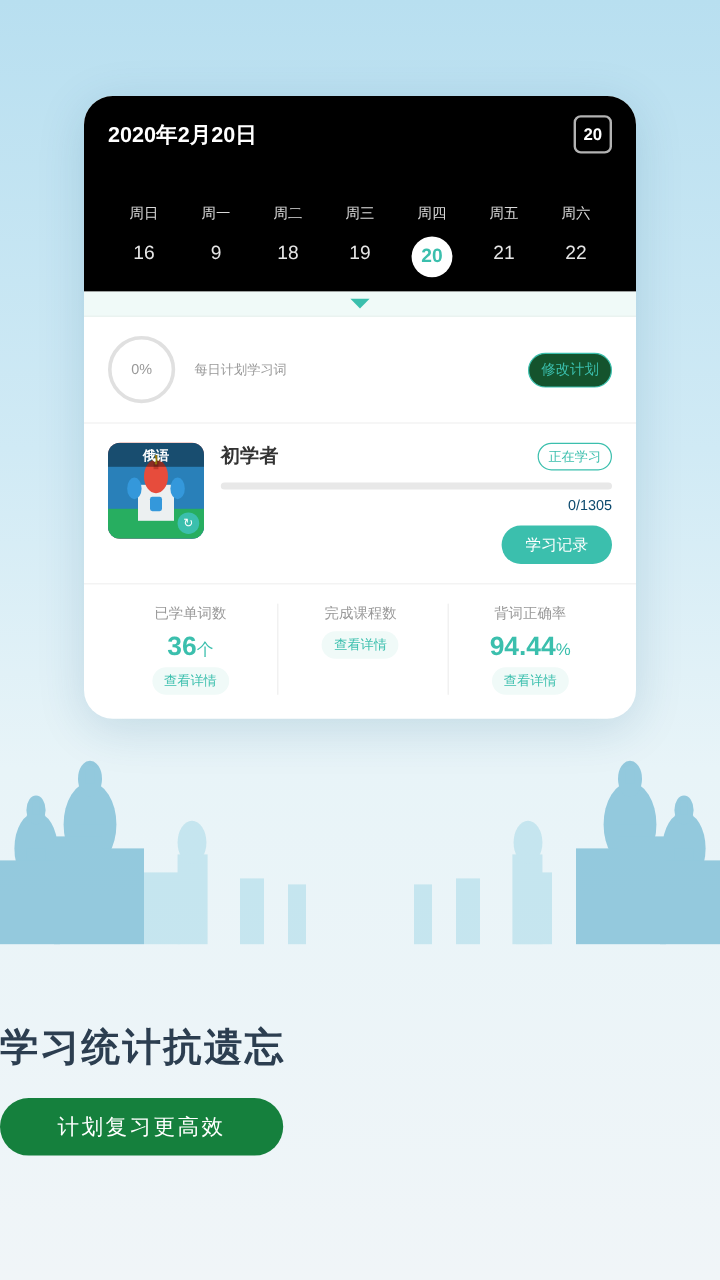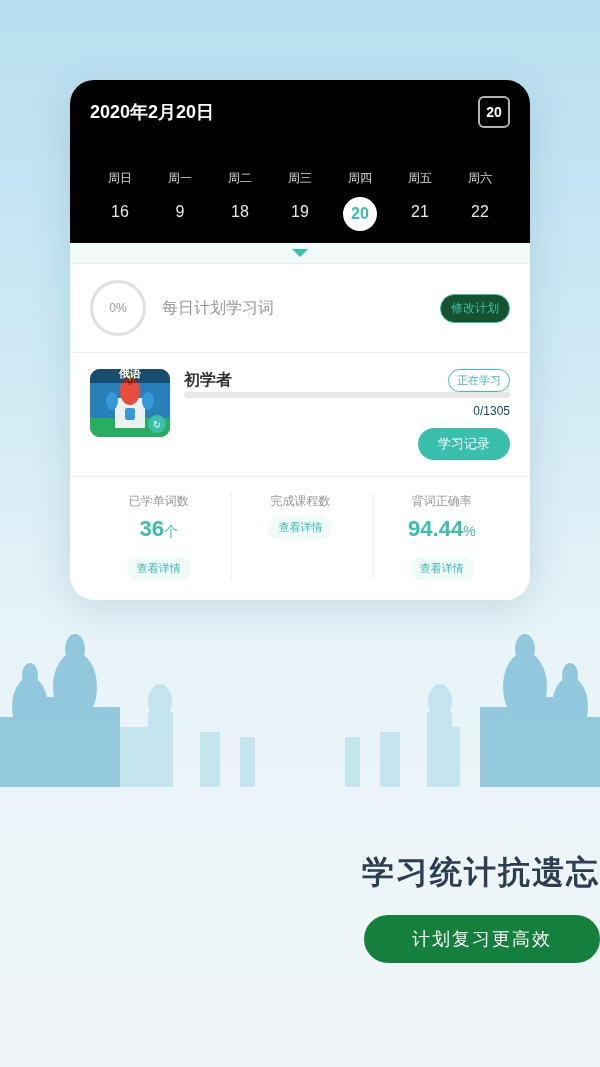--- a/index.html
+++ b/index.html
@@ -159,21 +159,21 @@
       color: #333;
       margin-bottom: 4px;
     }
 
     .daily-title span.highlight {
       color: #3bbfad;
       font-weight: 700;
     }
 
     .daily-subtitle {
-      font-size: 16px;
+      font-size: 11px;
       color: #999;
     }
 
     .modify-btn {
       background: #14532d;
       border: 1.5px solid #3bbfad;
       border-radius: 16px;
       color: #3bbfad;
       font-size: 12px;
       padding: 5px 10px;
@@ -188,21 +188,21 @@
     }
 
     .course-card {
       display: flex;
       gap: 14px;
       align-items: flex-start;
     }
 
     .course-thumb {
       width: 80px;
-      height: 68px;
+      height: 80px;
       border-radius: 10px;
       background: linear-gradient(135deg, #c8392b 0%, #e74c3c 50%, #3a6186 100%);
       flex-shrink: 0;
       position: relative;
       overflow: hidden;
       display: flex;
       align-items: center;
     }
 
     .course-thumb-icon {
@@ -221,21 +221,21 @@
     }
 
     .course-info {
       flex: 1;
     }
 
     .course-title-row {
       display: flex;
       justify-content: space-between;
       align-items: center;
-      margin-bottom: 0;
+      margin-bottom: 10px;
     }
 
     .course-name {
       font-size: 16px;
       font-weight: 600;
       color: #333;
     }
 
     .studying-badge {
       background: #fff;
@@ -293,21 +293,21 @@
     .stat-label {
       font-size: 12px;
       color: #999;
       margin-bottom: 6px;
     }
 
     .stat-value {
       font-size: 22px;
       font-weight: 700;
       color: #3bbfad;
-      margin-bottom: 15px;
+      margin-bottom: 4px;
     }
 
     .stat-value .unit {
       font-size: 14px;
       font-weight: 400;
       color: #3bbfad;
     }
 
     .stat-detail-btn {
       background: #f0faf8;
@@ -325,21 +325,21 @@
 
     
     .bottom-section {
       position: absolute;
       bottom: 0;
       left: 0;
       right: 0;
       height: 320px;
       display: flex;
       flex-direction: column;
-      align-items: flex-end;
+      align-items: flex-start;
       justify-content: center;
       z-index: 5;
     }
 
     .main-slogan {
       font-size: 32px;
       font-weight: 700;
       color: #2c3e50;
       letter-spacing: 2px;
       margin-bottom: 20px;

